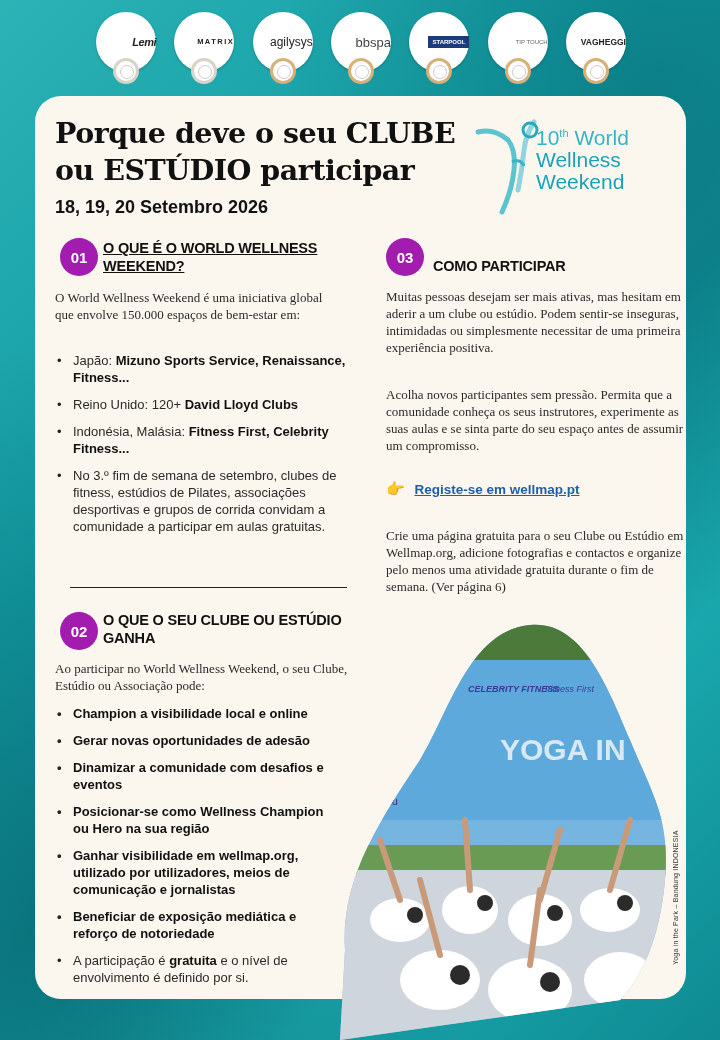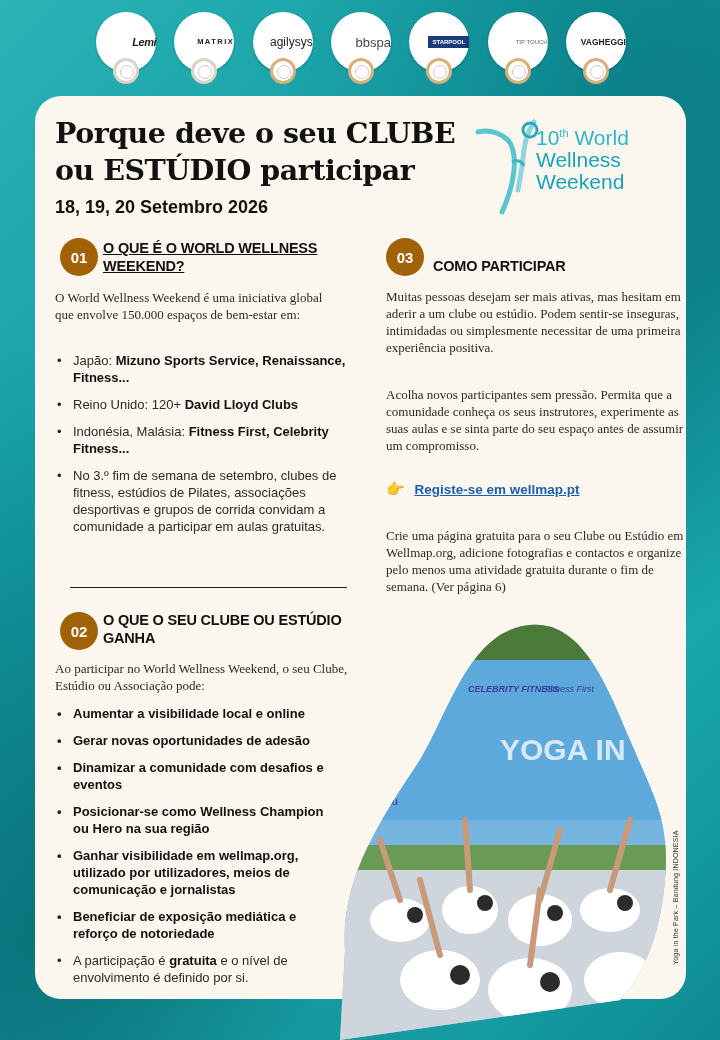--- a/index.html
+++ b/index.html
@@ -33,21 +33,21 @@
 
   .title { position: absolute; left: 55px; top: 115px; width: 420px; font-family: "DejaVu Serif", serif; font-weight: bold;
     font-size: 28.5px; line-height: 37px; color: #111; letter-spacing: -0.5px; }
   .dates { position: absolute; left: 55px; top: 197px; font-family: "Liberation Sans", sans-serif; font-weight: bold; font-size: 18px; color: #111; }
 
   .logo { position: absolute; left: 474px; top: 110px; width: 180px; height: 110px; }
   .logo-text { position: absolute; left: 536px; top: 122px; font-family: "Liberation Sans", sans-serif; color: #1aa3b8; line-height: 22px; font-size: 21px; }
   .logo-text .l1 { color: #35b4c6; }
   .logo-text sup { font-size: 11px; vertical-align: 8px; }
 
-  .badge { position: absolute; width: 38px; height: 38px; border-radius: 50%; background: #a16207; color: #fff;
+  .badge { position: absolute; width: 38px; height: 38px; border-radius: 50%; background: #a21caf; color: #fff;
     font-family: "Liberation Sans", sans-serif; font-weight: bold; font-size: 15px; display: flex; align-items: center; justify-content: center; }
   .sec-title { position: absolute; font-family: "Liberation Sans", sans-serif; font-weight: bold; font-size: 14.5px; line-height: 18px; color: #111; letter-spacing: -0.2px; }
   .para { position: absolute; font-family: Liberation Serif, serif; font-size: 13px; line-height: 17px; color: #2a2a2a; }
   ul.blist { position: absolute; list-style: none; font-family: "Liberation Sans", sans-serif; font-size: 13px; line-height: 17px; color: #2a2a2a; }
   ul.blist li { position: relative; padding-left: 18px; margin-bottom: 10px; }
   ul.blist li::before { content: "•"; position: absolute; left: 2px; top: 0; color: #222; }
   ul.blist b { color: #111; }
   ul.bold li { font-weight: bold; color: #111; }
   ul.bold li.normal { font-weight: normal; color: #2a2a2a; }
 
@@ -140,21 +140,21 @@
   <li><span>Indonésia, Malásia: </span><b>Fitness First, Celebrity Fitness...</b></li>
   <li><span>No 3.º fim de semana de setembro, clubes de fitness, estúdios de Pilates, associações desportivas e grupos de corrida convidam a comunidade a participar em aulas gratuitas.</span></li>
 </ul>
 
 <div class="divider"></div>
 
 <div class="badge" style="left:60px; top:612px;">02</div>
 <div class="sec-title" style="left:103px; top:611px; width:250px;">O QUE O SEU CLUBE OU ESTÚDIO GANHA</div>
 <div class="para" style="left:55px; top:660px; width:300px;">Ao participar no World Wellness Weekend, o seu Clube, Estúdio ou Associação pode:</div>
 <ul class="blist bold" style="left:55px; top:705px; width:285px;">
-  <li>Aumentar a visibilidade local e online</li>
+  <li>Champion a visibilidade local e online</li>
   <li>Gerar novas oportunidades de adesão</li>
   <li>Dinamizar a comunidade com desafios e eventos</li>
   <li>Posicionar-se como Wellness Champion ou Hero na sua região</li>
   <li>Ganhar visibilidade em wellmap.org, utilizado por utilizadores, meios de comunicação e jornalistas</li>
   <li>Beneficiar de exposição mediática e reforço de notoriedade</li>
   <li class="normal"><span>A participação é </span><b>gratuita</b><span> e o nível de envolvimento é definido por si.</span></li>
 </ul>
 
 <div class="badge" style="left:386px; top:238px;">03</div>
 <div class="sec-title" style="left:433px; top:257px; width:200px;">COMO PARTICIPAR</div>

